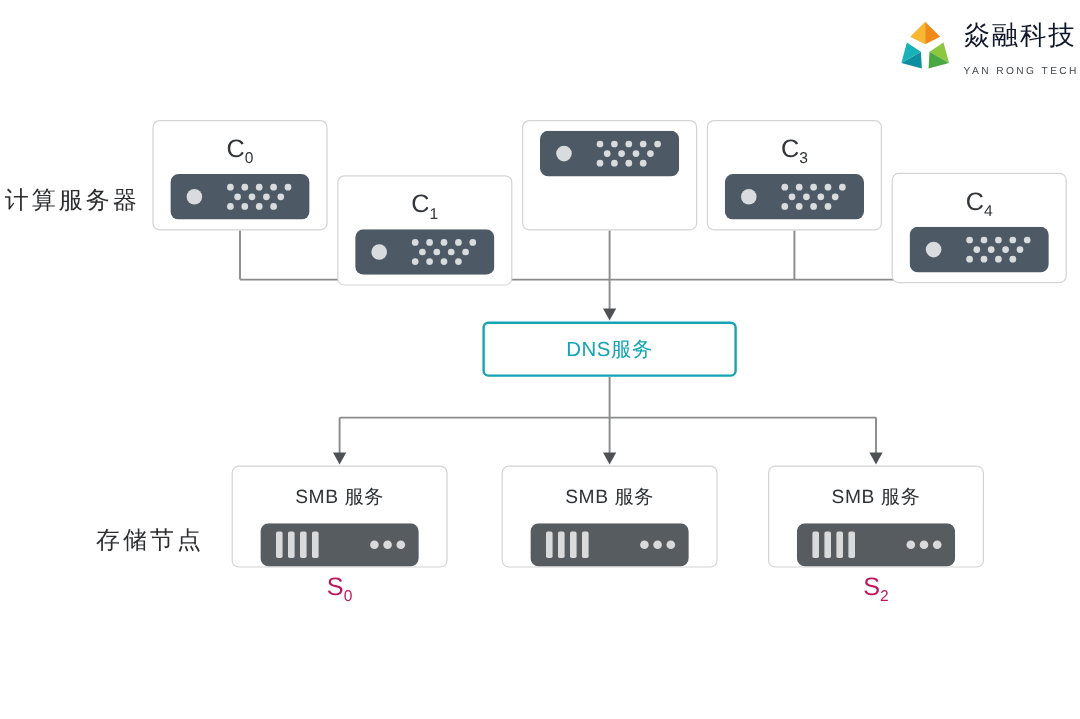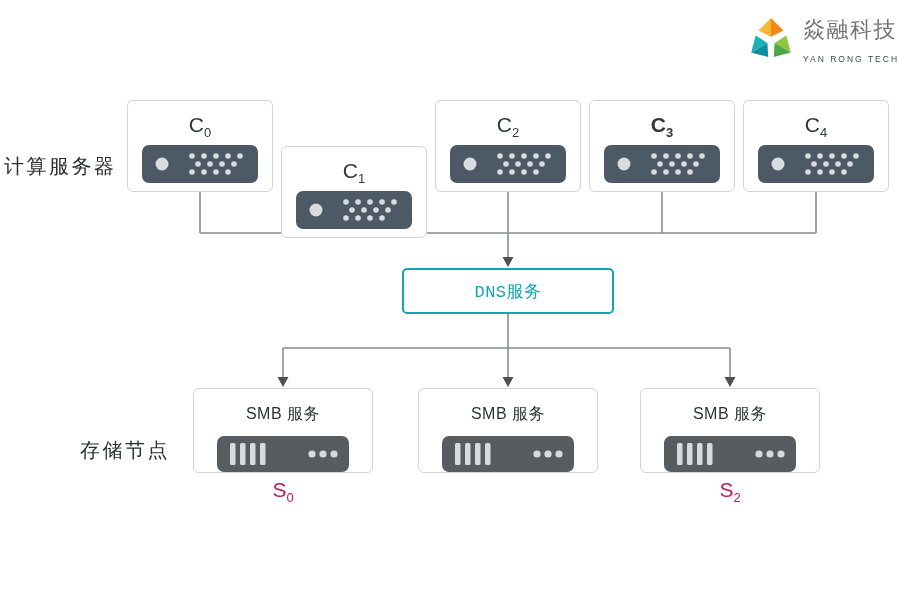--- a/index.html
+++ b/index.html
@@ -6,40 +6,40 @@
   body{font-family:"Liberation Sans","DejaVu Sans",sans-serif;}
   #canvas{position:relative;width:900px;height:599px;background:#ffffff;overflow:hidden;}
 
   
   #connectors{position:absolute;left:0;top:0;width:900px;height:599px;z-index:0;pointer-events:none;}
 
   
   .logo{position:absolute;left:746px;top:16px;display:flex;align-items:center;z-index:2;}
   .logo-mark{width:50px;height:50px;}
   .logo-text{margin-left:7px;display:flex;flex-direction:column;justify-content:center;}
-  .logo-cn{font-size:22px;color:#737373;letter-spacing:1.5px;line-height:1.1;}
+  .logo-cn{font-size:22px;color:#0f172a;letter-spacing:1.5px;line-height:1.1;}
   .logo-en{font-size:8.5px;color:#45494d;letter-spacing:2px;margin-top:12px;}
 
   
   .row-label{position:absolute;font-size:20px;color:#2b2d2f;letter-spacing:2.5px;z-index:2;}
   .row-label.compute{left:4px;top:153px;}
   .row-label.storage{left:80px;top:437px;}
 
   
   .node{position:absolute;background:#ffffff;border:1px solid #d3d4d5;border-radius:6px;
         box-sizing:border-box;text-align:center;z-index:1;}
 
   .compute-box{top:100px;width:146px;height:92px;}
   .compute-box .clabel{margin-top:12px;font-size:21px;color:#33363a;}
   .compute-box .clabel sub{font-size:13px;}
   .compute-box svg{display:block;margin:8px auto 0 auto;}
 
   .dns-box{left:402px;top:268px;width:212px;height:46px;border:2px solid #14a4b4;border-radius:5px;
            display:flex;align-items:center;justify-content:center;}
-  .dns-box .dlabel{font-size:17px;color:#14a4b4;letter-spacing:0.5px;font-family:Liberation Mono, monospace;}
+  .dns-box .dlabel{font-size:17px;color:#14a4b4;letter-spacing:0.5px;}
 
   .storage-box{top:388px;width:180px;height:85px;}
   .storage-box .slabel{margin-top:15px;font-size:16px;color:#2f3235;letter-spacing:0.5px;}
   .storage-box svg{display:block;margin:11px auto 0 auto;}
   .storage-box .sid{margin-top:6px;font-size:21px;color:#be185d;}
   .storage-box .sid sub{font-size:13px;}
 
   sub{line-height:0;}
 </style>
 </head>
@@ -134,43 +134,42 @@
           <circle cx="92" cy="19" r="2.8"></circle>
         <circle cx="50" cy="27" r="2.8"></circle>
           <circle cx="62" cy="27" r="2.8"></circle>
           <circle cx="74" cy="27" r="2.8"></circle>
           <circle cx="86" cy="27" r="2.8"></circle>
       </g>
     </svg>
   </div>
 
   <div class="node compute-box" style="left:435px;">
-    <div class="clabel"><span>C</span><sub>2</sub></div>
-    <svg width="116" height="38" viewBox="0 0 116 38">
-      <rect x="0" y="0" width="116" height="38" rx="7" fill="#4d5964"></rect>
-      <circle cx="20" cy="19" r="6.5" fill="#d9dcde"></circle>
-      <g fill="#d9dcde">
-        <circle cx="50" cy="11" r="2.8"></circle>
-          <circle cx="62" cy="11" r="2.8"></circle>
-          <circle cx="74" cy="11" r="2.8"></circle>
-          <circle cx="86" cy="11" r="2.8"></circle>
-          <circle cx="98" cy="11" r="2.8"></circle>
-        <circle cx="56" cy="19" r="2.8"></circle>
-          <circle cx="68" cy="19" r="2.8"></circle>
-          <circle cx="80" cy="19" r="2.8"></circle>
-          <circle cx="92" cy="19" r="2.8"></circle>
-        <circle cx="50" cy="27" r="2.8"></circle>
-          <circle cx="62" cy="27" r="2.8"></circle>
-          <circle cx="74" cy="27" r="2.8"></circle>
-          <circle cx="86" cy="27" r="2.8"></circle>
-      </g>
-    </svg>
-  </div>
-
-  <div class="node compute-box" style="left:589px;font-weight:bold;">
+    <svg width="116" height="38" viewBox="0 0 116 38">
+      <rect x="0" y="0" width="116" height="38" rx="7" fill="#4d5964"></rect>
+      <circle cx="20" cy="19" r="6.5" fill="#d9dcde"></circle>
+      <g fill="#d9dcde">
+        <circle cx="50" cy="11" r="2.8"></circle>
+          <circle cx="62" cy="11" r="2.8"></circle>
+          <circle cx="74" cy="11" r="2.8"></circle>
+          <circle cx="86" cy="11" r="2.8"></circle>
+          <circle cx="98" cy="11" r="2.8"></circle>
+        <circle cx="56" cy="19" r="2.8"></circle>
+          <circle cx="68" cy="19" r="2.8"></circle>
+          <circle cx="80" cy="19" r="2.8"></circle>
+          <circle cx="92" cy="19" r="2.8"></circle>
+        <circle cx="50" cy="27" r="2.8"></circle>
+          <circle cx="62" cy="27" r="2.8"></circle>
+          <circle cx="74" cy="27" r="2.8"></circle>
+          <circle cx="86" cy="27" r="2.8"></circle>
+      </g>
+    </svg>
+  </div>
+
+  <div class="node compute-box" style="left:589px;">
     <div class="clabel"><span>C</span><sub>3</sub></div>
     <svg width="116" height="38" viewBox="0 0 116 38">
       <rect x="0" y="0" width="116" height="38" rx="7" fill="#4d5964"></rect>
       <circle cx="20" cy="19" r="6.5" fill="#d9dcde"></circle>
       <g fill="#d9dcde">
         <circle cx="50" cy="11" r="2.8"></circle>
           <circle cx="62" cy="11" r="2.8"></circle>
           <circle cx="74" cy="11" r="2.8"></circle>
           <circle cx="86" cy="11" r="2.8"></circle>
           <circle cx="98" cy="11" r="2.8"></circle>
@@ -179,21 +178,21 @@
           <circle cx="80" cy="19" r="2.8"></circle>
           <circle cx="92" cy="19" r="2.8"></circle>
         <circle cx="50" cy="27" r="2.8"></circle>
           <circle cx="62" cy="27" r="2.8"></circle>
           <circle cx="74" cy="27" r="2.8"></circle>
           <circle cx="86" cy="27" r="2.8"></circle>
       </g>
     </svg>
   </div>
 
-  <div class="node compute-box" style="left:743px;">
+  <div class="node compute-box" style="left:743px;margin-top:44px;">
     <div class="clabel"><span>C</span><sub>4</sub></div>
     <svg width="116" height="38" viewBox="0 0 116 38">
       <rect x="0" y="0" width="116" height="38" rx="7" fill="#4d5964"></rect>
       <circle cx="20" cy="19" r="6.5" fill="#d9dcde"></circle>
       <g fill="#d9dcde">
         <circle cx="50" cy="11" r="2.8"></circle>
           <circle cx="62" cy="11" r="2.8"></circle>
           <circle cx="74" cy="11" r="2.8"></circle>
           <circle cx="86" cy="11" r="2.8"></circle>
           <circle cx="98" cy="11" r="2.8"></circle>

